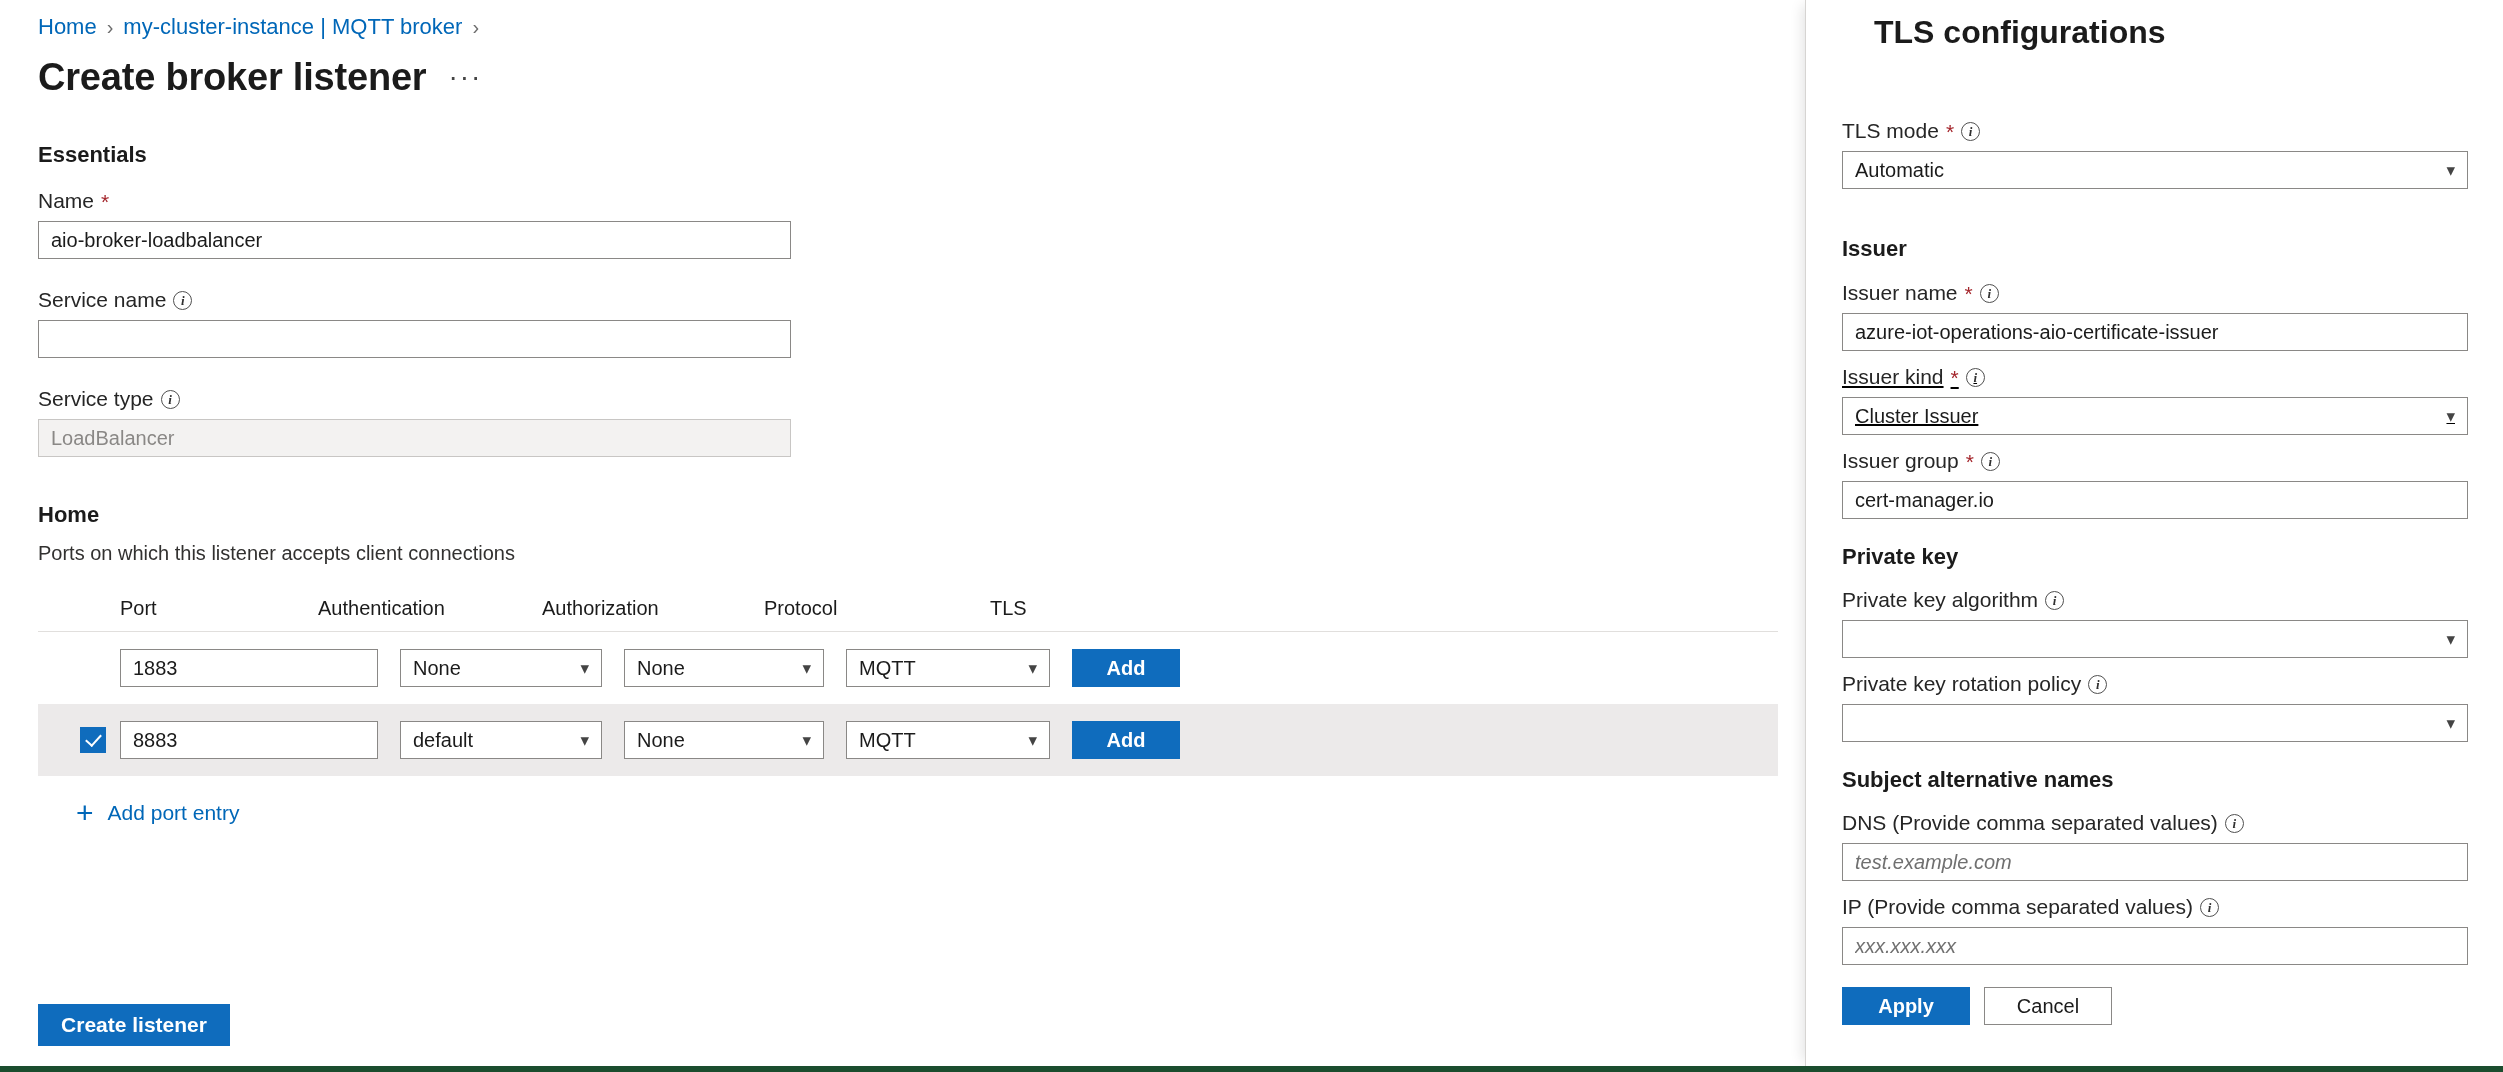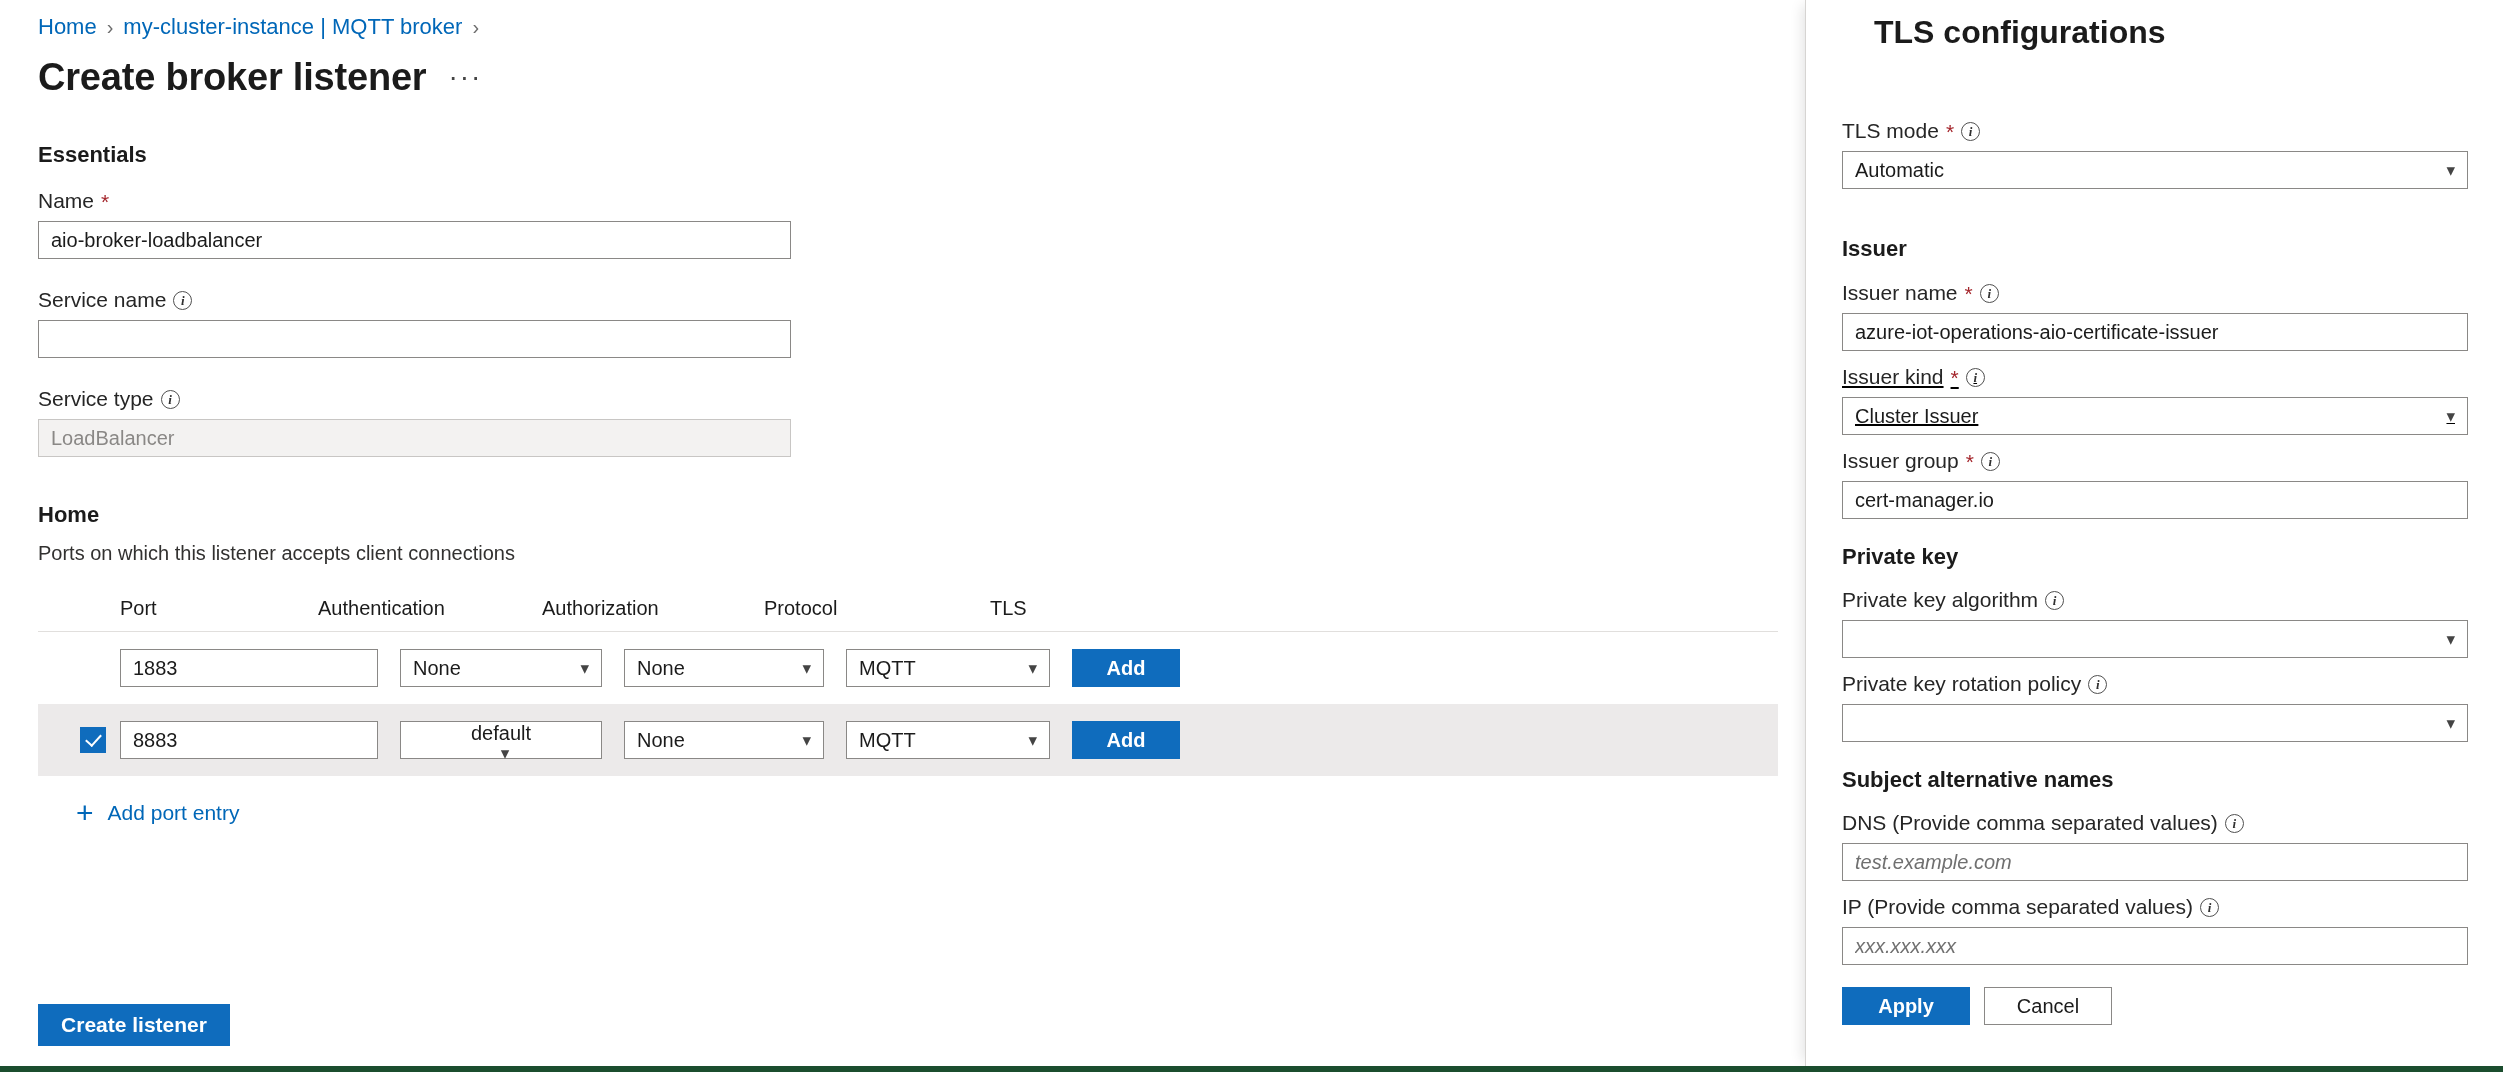--- a/index.html
+++ b/index.html
@@ -222,21 +222,21 @@
         </div>
 
         <div class="ports-row alt">
           <div class="c-check">
             <div class="chk"></div>
           </div>
           <div class="c-port cell-pad">
             <input class="txt-input" style="width: 258px;" value="8883">
           </div>
           <div class="c-auth cell-pad">
-            <div class="select-box" style="width:202px;flex-direction:column;">
+            <div class="select-box" style="width:202px;">
               <span>default</span>
               <span class="chev">▾</span>
             </div>
           </div>
           <div class="c-authz cell-pad">
             <div class="select-box" style="width:200px;">
               <span>None</span>
               <span class="chev">▾</span>
             </div>
           </div>

